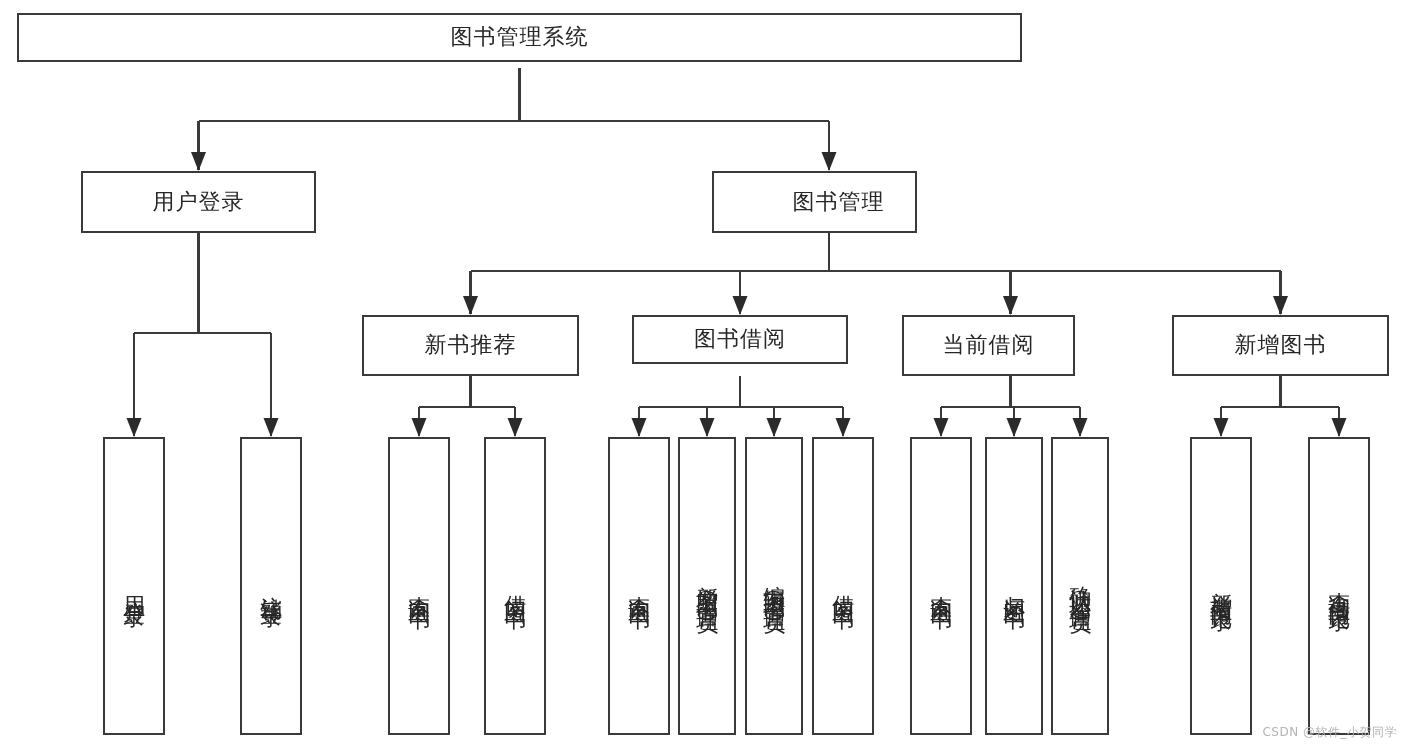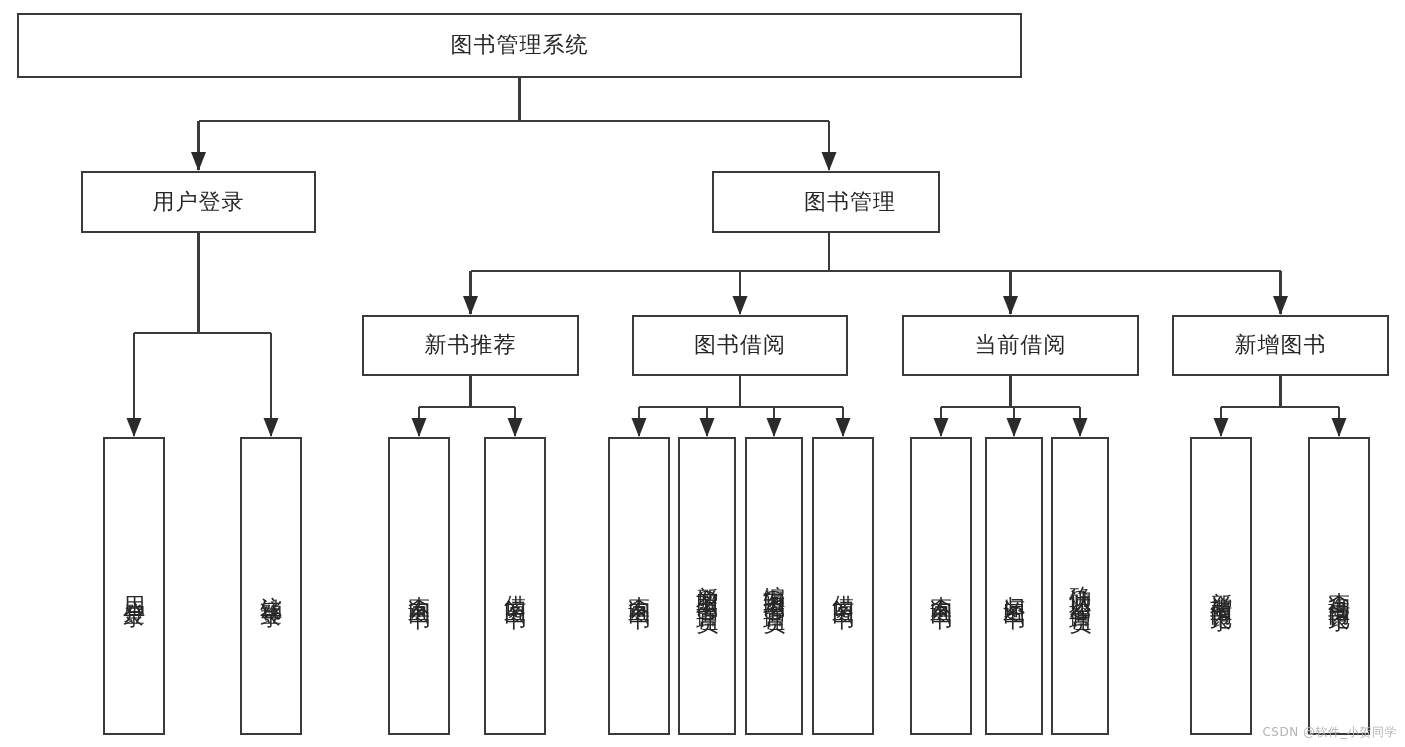--- a/index.html
+++ b/index.html
@@ -116,38 +116,38 @@
       <line x1="1080" y1="407" x2="1080" y2="436" stroke="#3a3a3a" stroke-width="2.6" shape-rendering="crispEdges"></line>
       <path d="M 1072.5 418 L 1087.5 418 L 1080 437 Z" fill="#2b2b2b"></path>
       <line x1="1280.5" y1="376" x2="1280.5" y2="407" stroke="#3a3a3a" stroke-width="2.6" shape-rendering="crispEdges"></line>
       <line x1="1221" y1="407" x2="1339" y2="407" stroke="#3a3a3a" stroke-width="2.6" shape-rendering="crispEdges"></line>
       <line x1="1221" y1="407" x2="1221" y2="436" stroke="#3a3a3a" stroke-width="2.6" shape-rendering="crispEdges"></line>
       <path d="M 1213.5 418 L 1228.5 418 L 1221 437 Z" fill="#2b2b2b"></path>
       <line x1="1339" y1="407" x2="1339" y2="436" stroke="#3a3a3a" stroke-width="2.6" shape-rendering="crispEdges"></line>
       <path d="M 1331.5 418 L 1346.5 418 L 1339 437 Z" fill="#2b2b2b"></path>
     </svg>
 
-  <div class="node" style="left: 17px; top: 13px; width: 1005px; height: 65px;">
+  <div class="node" style="left: 17px; top: 13px; width: 1005px; height: 49px;">
     <span class="label">图书管理系统</span>
   </div>
 
   <div class="node" style="left: 81px; top: 171px; width: 235px; height: 62px;">
     <span class="label">用户登录</span>
   </div>
-  <div class="node" style="left: 712px; top: 171px; width: 228px; height: 62px; padding-left: 48px;">
+  <div class="node" style="left: 712px; top: 171px; width: 205px; height: 62px; padding-left: 48px;">
     <span class="label">图书管理</span>
   </div>
 
   <div class="node" style="left: 362px; top: 315px; width: 217px; height: 61px;">
     <span class="label">新书推荐</span>
   </div>
-  <div class="node" style="left: 632px; top: 315px; width: 216px; height: 61px;">
+  <div class="node" style="left: 632px; top: 315px; width: 216px; height: 49px;">
     <span class="label">图书借阅</span>
   </div>
-  <div class="node" style="left: 902px; top: 315px; width: 237px; height: 61px; text-align: center;">
+  <div class="node" style="left: 902px; top: 315px; width: 173px; height: 61px; text-align: center;">
     <span class="label">当前借阅</span>
   </div>
   <div class="node" style="left: 1172px; top: 315px; width: 217px; height: 61px;">
     <span class="label">新增图书</span>
   </div>
 
   <div class="node vertical" style="left: 103px; top: 437px; width: 62px; height: 298px;">
     <span class="label">用户登录</span>
   </div>
   <div class="node vertical" style="left: 240px; top: 437px; width: 62px; height: 298px;">

